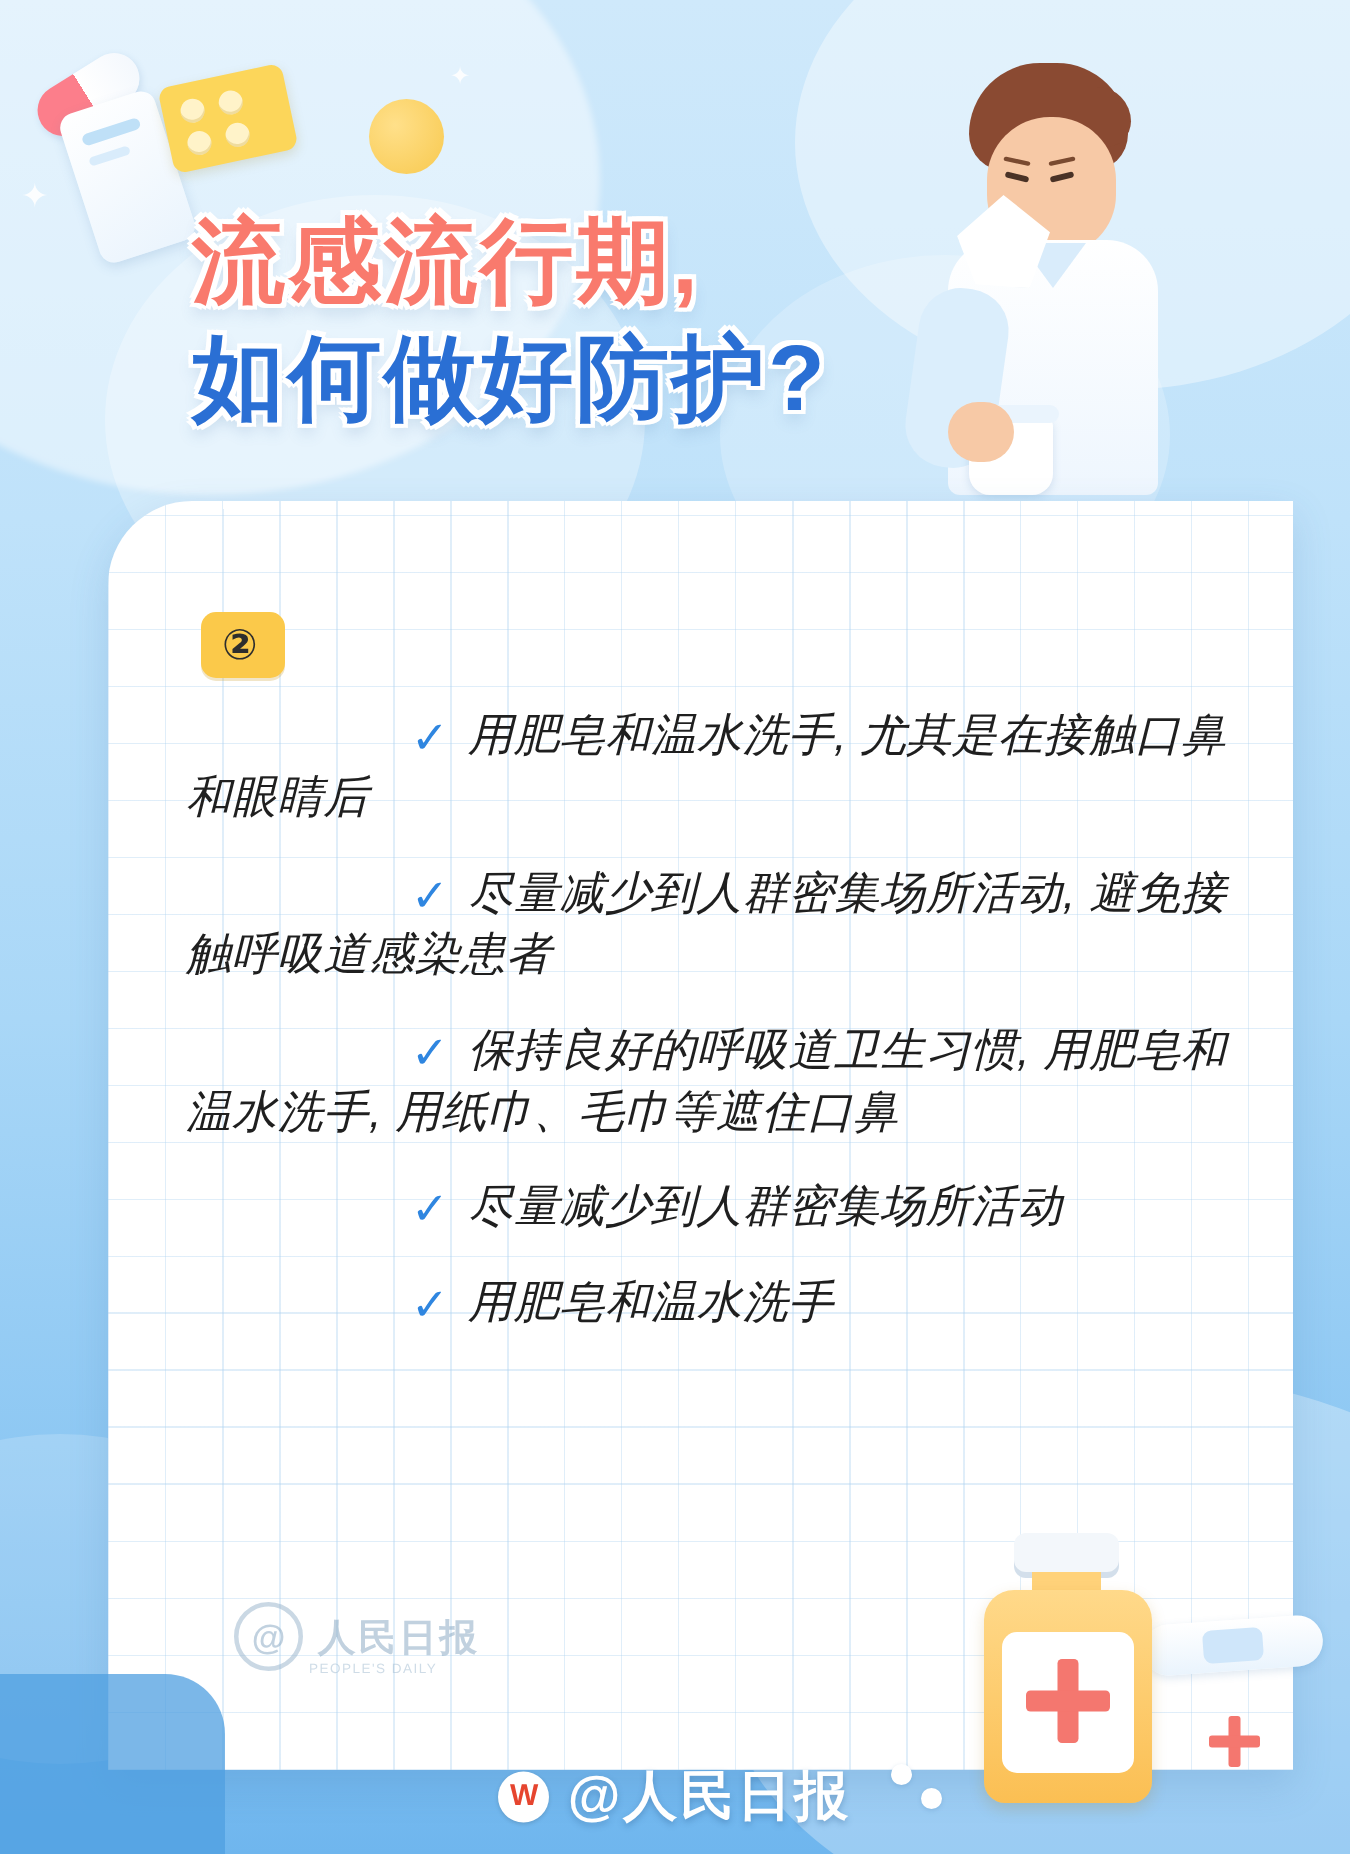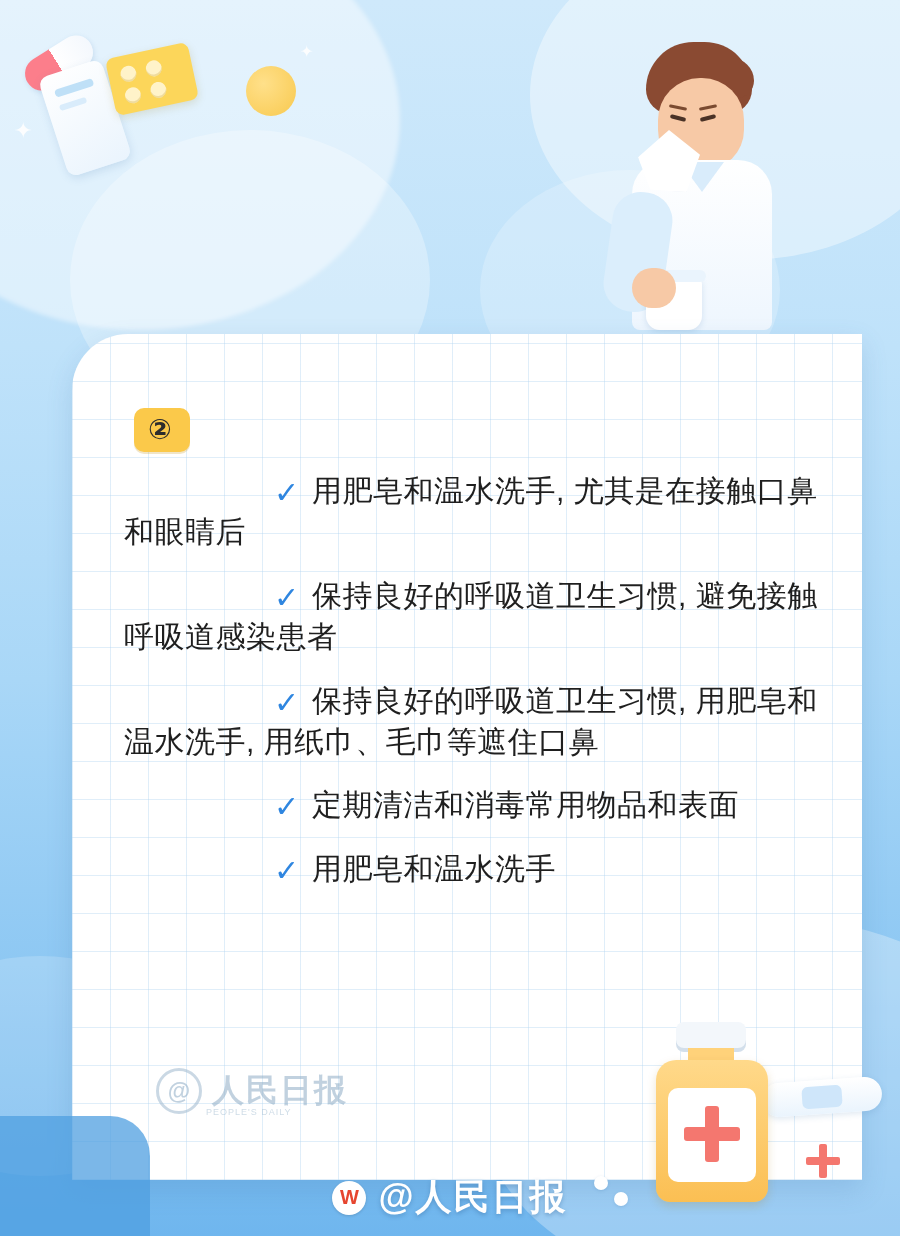--- a/index.html
+++ b/index.html
@@ -289,20 +289,21 @@
     font-weight: bold;
     line-height: 1.38;
   }
   .bullet p {
     margin: 0;
     font-size: 30px;
     line-height: 1.38;
     color: #1f1f1f;
     letter-spacing: 0.5px;
     text-indent: 188px;
+    font-style: italic;
   }
   .bullet.short p { text-indent: 188px; }
 
   
   .paper-logo {
     position: absolute;
     left: 84px; bottom: 66px;
     display: flex;
     align-items: center;
     gap: 10px;
@@ -311,21 +312,21 @@
   .paper-logo .at {
     width: 40px; height: 40px;
     border-radius: 50%;
     border: 3px solid #9fb9cf;
     color: #8fadc6;
     font-size: 23px;
     font-weight: bold;
     display: flex; align-items: center; justify-content: center;
   }
   .paper-logo .cn {
-    font-size: 32px; font-weight: bold; color: #8fadc6; letter-spacing: 2px;
+    font-size: 25px; font-weight: bold; color: #8fadc6; letter-spacing: 2px;
   }
   .paper-logo .en {
     font-size: 9px; color: #a8c0d4; letter-spacing: 1px;
     position: absolute; left: 50px; bottom: -3px;
   }
 
   
   .bottle { position: absolute; right: 112px; bottom: 34px; width: 150px; height: 180px; }
   .bottle .cap {
     position: absolute; left: 38px; top: 0; width: 70px; height: 30px;
@@ -444,47 +445,51 @@
     <div class="p-eye p-eye-l"></div>
     <div class="p-eye p-eye-r"></div>
     <div class="p-body"></div>
     <div class="p-collar"></div>
     <div class="p-arm"></div>
     <div class="p-tissue"></div>
     <div class="p-cup"></div>
     <div class="p-hand"></div>
   </div>
 
+  <div class="headline">
+    <div class="line line-1">流感流行期,</div>
+    <div class="line line-2">如何做好防护?</div>
+  </div>
 
   <div class="card">
 
     <div class="section-title">
       <span class="num">②</span>
     </div>
 
     <div class="bullets">
 
       <div class="bullet">
         <span class="check">✓</span>
         <p>用肥皂和温水洗手, 尤其是在接触口鼻和眼睛后</p>
       </div>
 
       <div class="bullet">
         <span class="check">✓</span>
-        <p>保持良好的呼吸道卫生习惯, 避免接触呼吸道感染患者</p>
+        <p>尽量减少到人群密集场所活动, 避免接触呼吸道感染患者</p>
       </div>
 
       <div class="bullet">
         <span class="check">✓</span>
         <p>保持良好的呼吸道卫生习惯, 用肥皂和温水洗手, 用纸巾、毛巾等遮住口鼻</p>
       </div>
 
       <div class="bullet short">
         <span class="check">✓</span>
-        <p>定期清洁和消毒常用物品和表面</p>
+        <p>尽量减少到人群密集场所活动</p>
       </div>
 
       <div class="bullet short">
         <span class="check">✓</span>
         <p>用肥皂和温水洗手</p>
       </div>
 
     </div>
 
     <div class="paper-logo">

